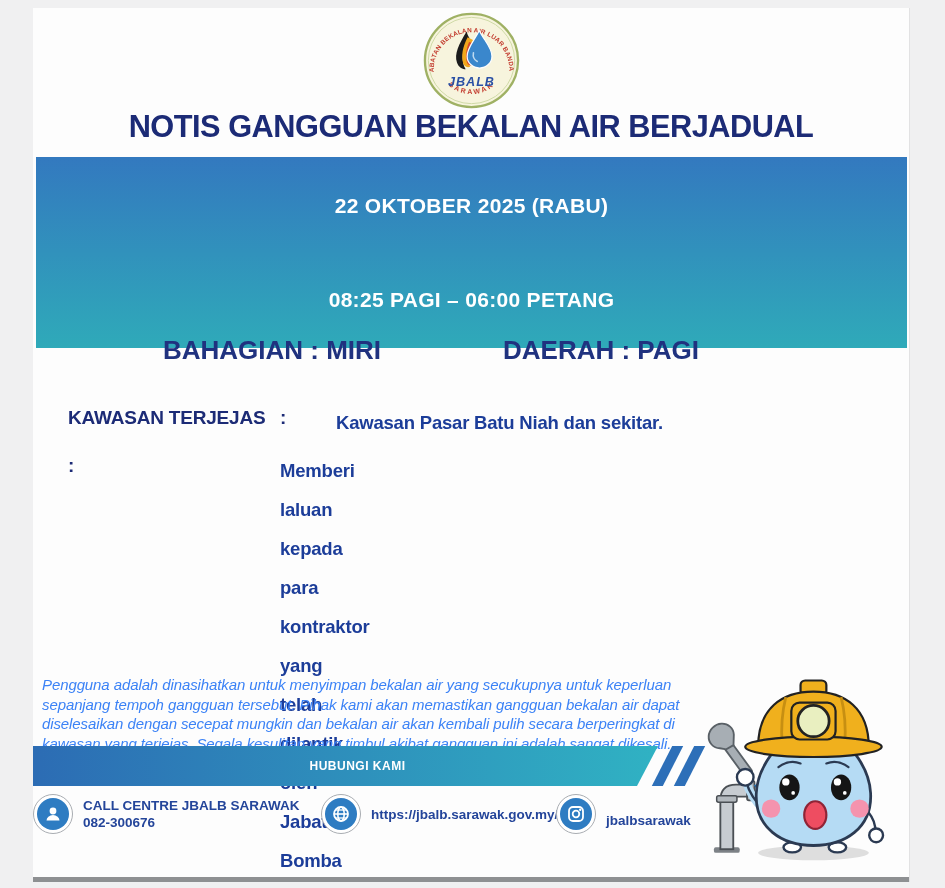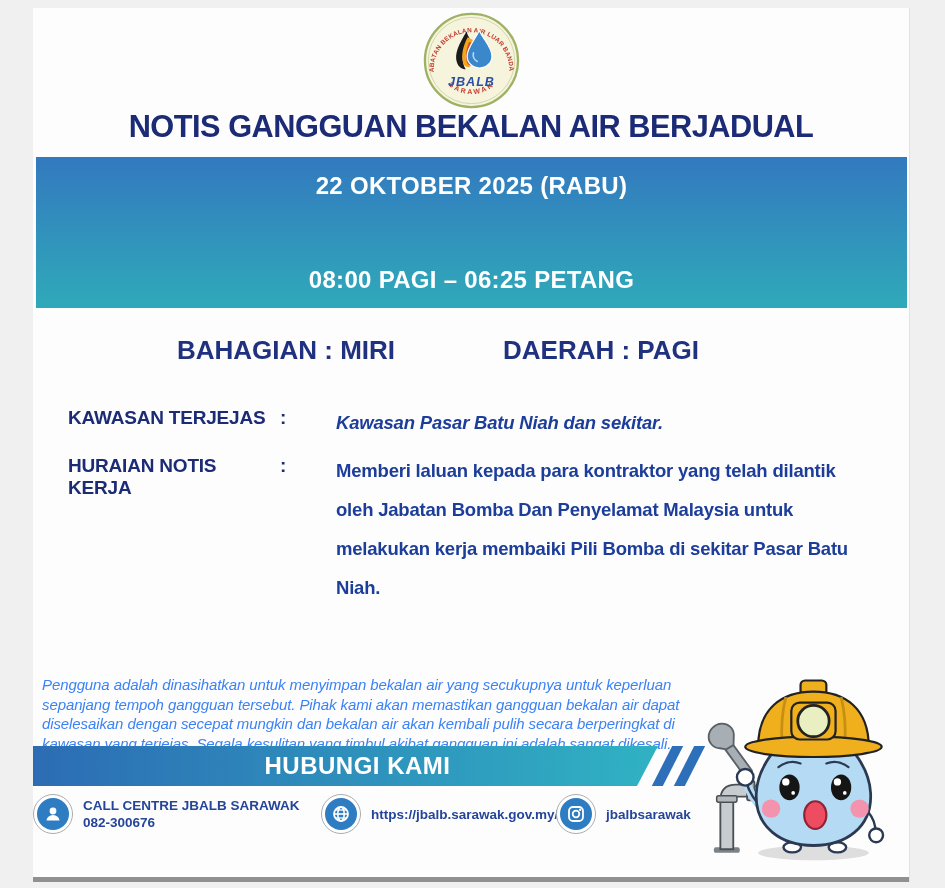--- a/index.html
+++ b/index.html
@@ -12,63 +12,63 @@
   
   .logo-wrap{position:absolute;left:0;top:4px;width:100%;display:flex;justify-content:center;}
   .logo-wrap svg{width:97px;height:97px;}
 
   
   .title{position:absolute;left:0;top:100px;width:100%;text-align:center;
          font-size:32px;font-weight:700;color:#1c2b76;letter-spacing:-.5px;
          transform:scaleX(.96);transform-origin:center;}
 
   
-  .date-band{position:absolute;left:3px;top:149px;width:871px;height:151px;
+  .date-band{position:absolute;left:3px;top:149px;width:871px;height:191px;
              background:linear-gradient(180deg,#3379bf 0%,#2faab9 100%);
              display:flex;flex-direction:column;justify-content:center;align-items:center;
-             color:#ffffff;font-weight:700;font-size:24px;line-height:50px;letter-spacing:.3px;gap:44px;}
+             color:#ffffff;font-weight:700;font-size:21px;line-height:50px;letter-spacing:.3px;gap:44px;}
 
   
   .loc-row{position:absolute;top:327px;left:0;width:100%;color:#20327f;font-weight:700;font-size:26px;}
-  .loc-bahagian{position:absolute;left:144px;top:0;}
+  .loc-bahagian{position:absolute;left:130px;top:0;}
   .loc-daerah{position:absolute;left:470px;top:0;}
 
   
   .details{position:absolute;left:0;top:395px;width:877px;}
   .detail-row{display:grid;grid-template-columns:212px 56px 534px;padding-left:35px;margin-bottom:16px;}
   .detail-label{font-size:19px;font-weight:700;color:#1c2b76;letter-spacing:-.2px;padding-top:4px;}
   .detail-colon{font-size:19px;font-weight:700;color:#1c2b76;padding-top:4px;}
   .detail-value{font-size:18.5px;font-weight:700;color:#1c3d99;letter-spacing:-.2px;line-height:39px;padding-top:0;}
-  .detail-row.first .detail-value{padding-top:8px;line-height:24px;font-style:italic;}
+  .detail-row.first .detail-value{padding-top:8px;line-height:24px;}
 
   
   .advisory{position:absolute;left:9px;top:652px;width:648px;
             font-style:italic;font-size:15px;line-height:19.5px;color:#3b82f6;letter-spacing:-.1px;}
 
   
   .hubungi-band{position:absolute;left:0;top:738px;width:625px;height:40px;
                 background:linear-gradient(90deg,#2c6cb4 0%,#30b2c3 100%);
                 clip-path:polygon(0 0,100% 0,calc(100% - 21px) 100%,0 100%);
                 display:flex;align-items:center;justify-content:center;}
-  .hubungi-label{color:#fff;font-weight:700;font-size:24px;letter-spacing:.5px;margin-left:24px;}
+  .hubungi-label{color:#fff;font-weight:700;font-size:12px;letter-spacing:.5px;margin-left:24px;}
   .slash{position:absolute;top:738px;width:11px;height:40px;background:#2d6fb8;transform:skewX(-27deg);}
   .slash.s1{left:629px;}
   .slash.s2{left:651px;}
 
   
   .contact-item{position:absolute;display:flex;align-items:flex-start;}
   .ci-icon{width:40px;height:40px;border-radius:50%;background:#ffffff;border:1.6px solid #a9adb2;
            display:flex;align-items:center;justify-content:center;box-sizing:border-box;flex:0 0 auto;}
   .ci-icon .inner{width:32px;height:32px;border-radius:50%;background:#2e7cc2;
                   display:flex;align-items:center;justify-content:center;}
   .ci-text{margin-left:10px;color:#24459a;font-weight:700;font-size:13.5px;line-height:17px;padding-top:3px;}
   .ci-single{padding-top:12px;}
   .c-call{left:0;top:786px;}
   .c-web{left:288px;top:786px;}
-  .c-insta{left:523px;top:786px;}
+  .c-insta{left:523px;top:786px;align-items:center;}
   .c-fb{left:288px;top:830px;}
 
   
   .mascot{position:absolute;left:668px;top:645px;width:212px;height:220px;}
 </style>
 </head>
 <body>
 
 <div class="canvas">
   <div class="page">
@@ -95,36 +95,35 @@
         <path d="M58,19 C53,29.5 45.5,36.5 45.5,45.5 a12.8,12.3 0 0 0 25.6,0 C71.1,36.5 63,29.5 58,19 Z" fill="#3a87cc" stroke="#fdfdfd" stroke-width="1.3"></path>
         <path d="M52,42 a7,8 0 0 0 4,9" fill="none" stroke="#bcd9f0" stroke-width="1.6" stroke-linecap="round"></path>
         <text x="50" y="76" text-anchor="middle" font-size="13" font-weight="bold" font-style="italic" fill="#2a50a5" letter-spacing="1">JBALB</text>
       </svg>
     </div>
 
     <div class="title">NOTIS GANGGUAN BEKALAN AIR BERJADUAL</div>
 
     <div class="date-band">
       <div>22 OKTOBER 2025 (RABU)</div>
-      <div>08:00 PAGI – 06:25 PETANG</div>
+      <div>08:25 PAGI – 06:00 PETANG</div>
     </div>
 
     <div class="loc-row">
       <span class="loc-bahagian">BAHAGIAN : MIRI</span>
       <span class="loc-daerah">DAERAH : PAGI</span>
     </div>
 
     <div class="details">
       <div class="detail-row first">
         <div class="detail-label">KAWASAN TERJEJAS</div>
         <div class="detail-colon">:</div>
         <div class="detail-value">Kawasan Pasar Batu Niah dan sekitar.</div>
       </div>
       <div class="detail-row">
-        <div class="detail-label">HURAIAN NOTIS KERJA</div>
         <div class="detail-colon">:</div>
         <div class="detail-value">Memberi laluan kepada para kontraktor yang telah dilantik oleh Jabatan Bomba Dan Penyelamat Malaysia untuk melakukan kerja membaiki Pili Bomba di sekitar Pasar Batu Niah.</div>
       </div>
     </div>
 
     <p class="advisory">Pengguna adalah dinasihatkan untuk menyimpan bekalan air yang secukupnya untuk keperluan sepanjang tempoh gangguan tersebut. Pihak kami akan memastikan gangguan bekalan air dapat diselesaikan dengan secepat mungkin dan bekalan air akan kembali pulih secara berperingkat di kawasan yang terjejas. Segala kesulitan yang timbul akibat gangguan ini adalah sangat dikesali.</p>
 
     <div class="hubungi-band">
       <span class="hubungi-label">HUBUNGI KAMI</span>
     </div>

